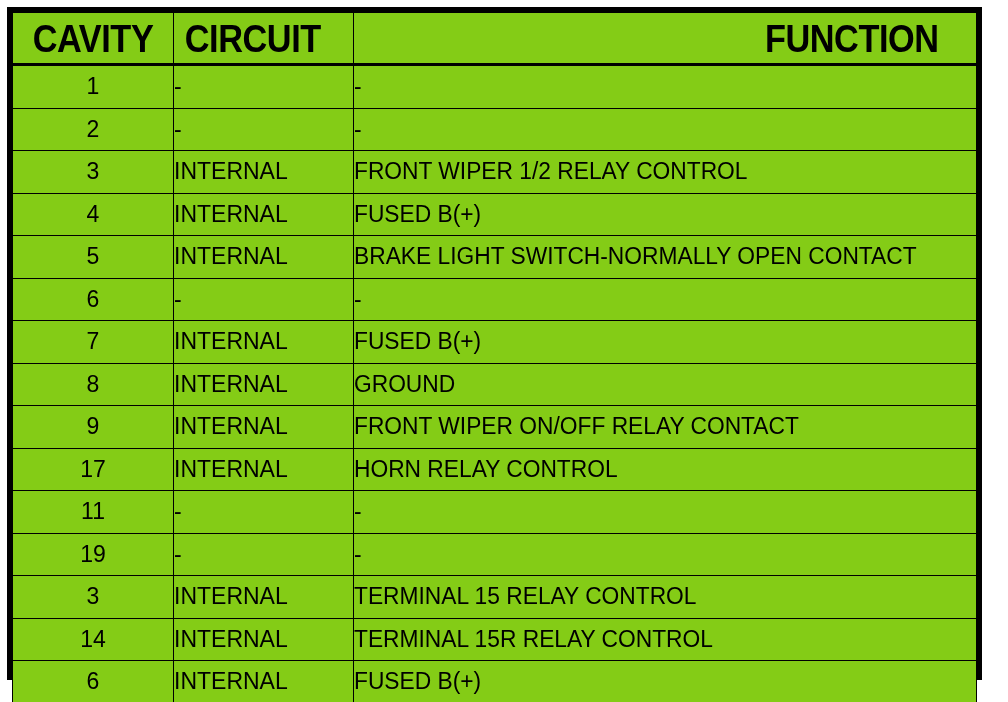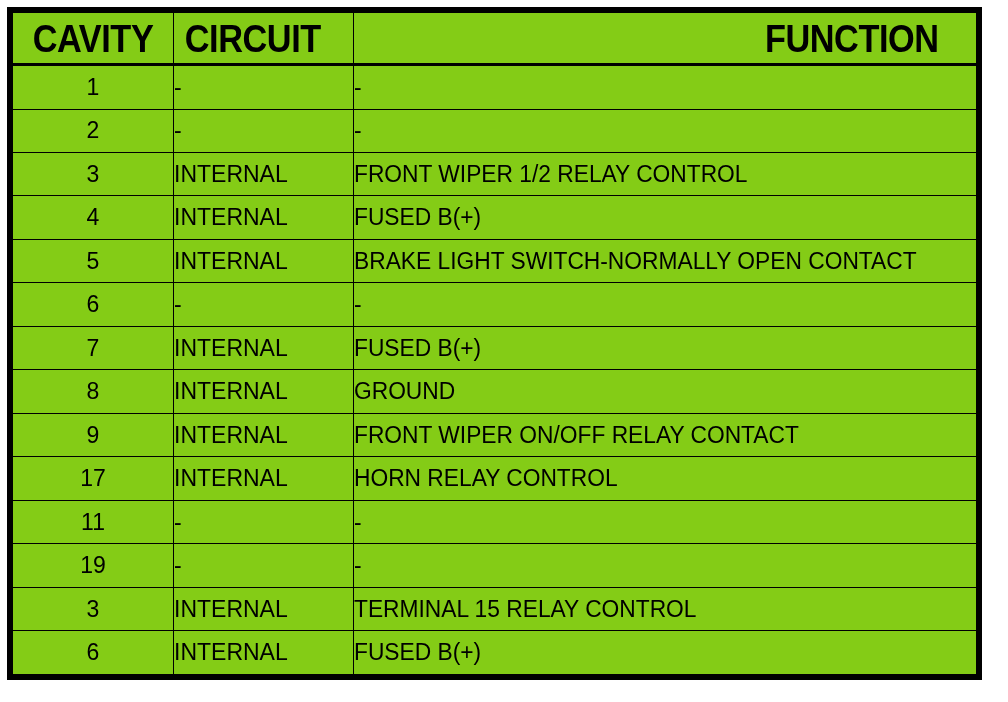--- a/index.html
+++ b/index.html
@@ -235,20 +235,29 @@
         <tr class="data-row">
           <td class="cell-cavity">3</td>
           <td class="cell-circuit">
             <span class="circ-text">INTERNAL</span>
           </td>
           <td class="cell-function">
             <span class="fn-text">TERMINAL 15 RELAY CONTROL</span>
           </td>
         </tr>
         <tr class="data-row">
+          <td class="cell-cavity">14</td>
+          <td class="cell-circuit">
+            <span class="circ-text">INTERNAL</span>
+          </td>
+          <td class="cell-function">
+            <span class="fn-text">TERMINAL 15R RELAY CONTROL</span>
+          </td>
+        </tr>
+        <tr class="data-row">
           <td class="cell-cavity">6</td>
           <td class="cell-circuit">
             <span class="circ-text">INTERNAL</span>
           </td>
           <td class="cell-function">
             <span class="fn-text">FUSED B(+)</span>
           </td>
         </tr>
       </tbody>
   </table>

